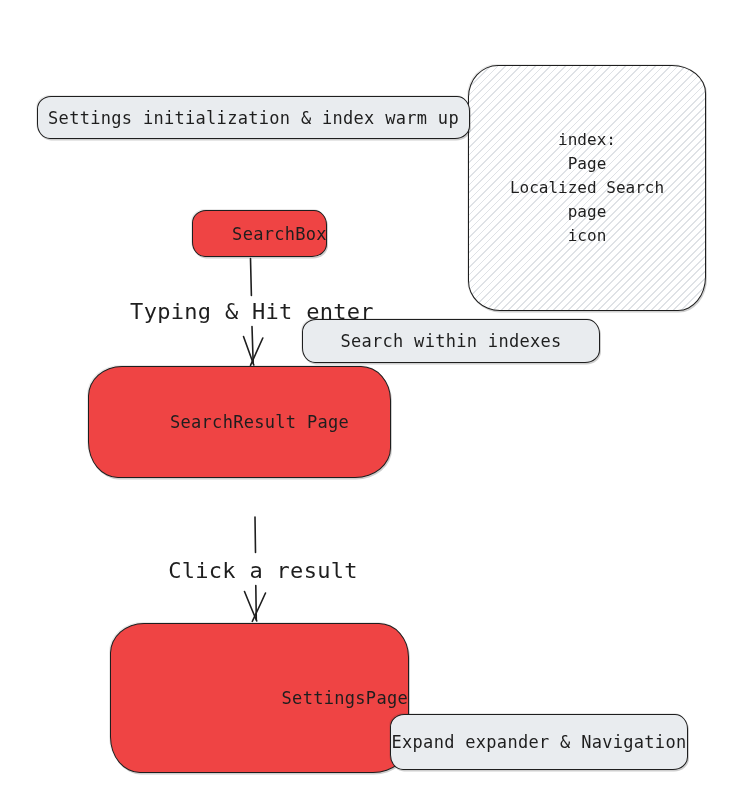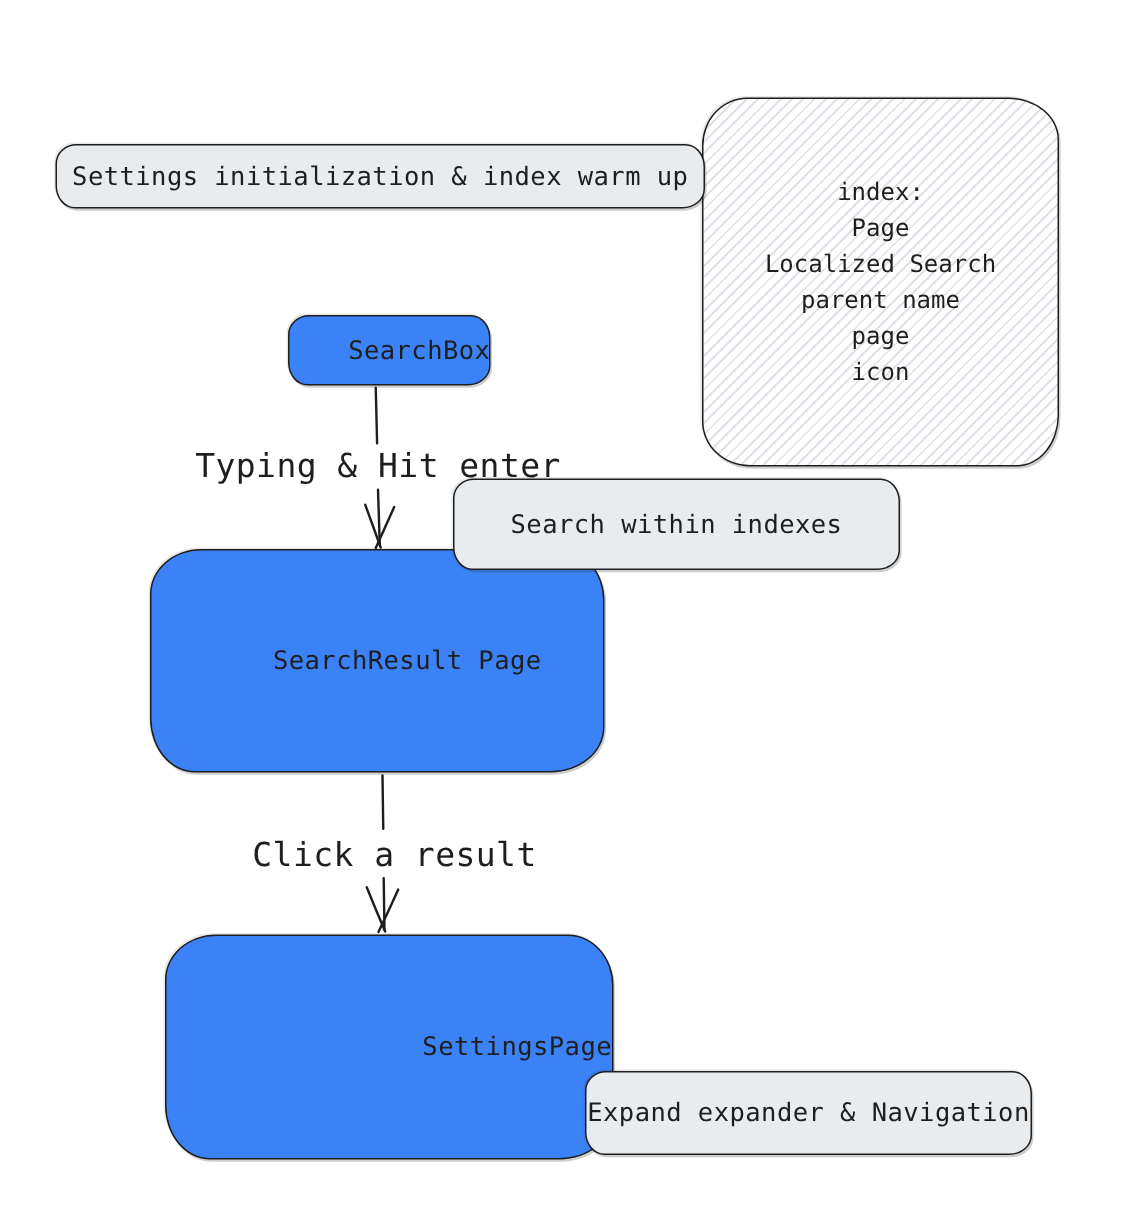--- a/index.html
+++ b/index.html
@@ -25,42 +25,42 @@
     justify-content: center;
     text-align: center;
     box-shadow: 1px 1.5px 0 0 rgba(30,30,30,0.22), -1px -1px 0 0 rgba(30,30,30,0.10);
   }
   .node .label {
     white-space: nowrap;
     font-size: 17px;
     letter-spacing: 0.3px;
   }
   .fill-gray   { background: #e9ecef; }
-  .fill-yellow { background: #3b82f6; padding-left: 40px; }
+  .fill-yellow { background: #ef4444; padding-left: 40px; }
   .fill-hatch  {
     background-color: #ffffff;
     background-image: repeating-linear-gradient(
       135deg,
       rgba(0,0,0,0) 0px,
       rgba(0,0,0,0) 4px,
       #dfe2e6 4px,
       #dfe2e6 5.3px
     );
   }
   .pill-radius  { border-radius: 14px 13px 15px 13px / 13px 15px 13px 15px; }
   .big-radius   { border-radius: 34px 30px 36px 30px / 30px 34px 30px 36px; }
   .card-radius  { border-radius: 30px 34px 28px 32px / 32px 28px 34px 30px; }
 
   #node-settings-init   { left: 37px;  top: 96px; width: 433px; height: 43px;  z-index: 3; text-align: right; }
   #node-index-fields    { left: 468px; top: 65px;  width: 238px; height: 246px; z-index: 1;
                           flex-direction: column; justify-content: center; }
   #node-index-fields .line { font-size: 16px; line-height: 24px; white-space: nowrap; }
   #node-searchbox       { left: 192px; top: 210px; width: 135px; height: 47px;  z-index: 3; }
-  #node-search-within   { left: 302px; top: 319px; width: 298px; height: 61px;  z-index: 4; }
-  #node-searchresult    { left: 100px;  top: 366px; width: 303px; height: 149px; z-index: 2; }
+  #node-search-within   { left: 302px; top: 319px; width: 298px; height: 44px;  z-index: 4; }
+  #node-searchresult    { left: 88px;  top: 366px; width: 303px; height: 112px; z-index: 2; }
   #node-settingspage    { left: 110px; top: 623px; width: 299px; height: 150px; z-index: 2; justify-content: flex-end; }
   #node-expand-nav      { left: 390px; top: 714px; width: 298px; height: 56px;  z-index: 4; }
 
   #arrow-layer {
     position: absolute;
     left: 0; top: 0;
     width: 750px; height: 806px;
     z-index: 5;
     pointer-events: none;
   }
@@ -77,21 +77,20 @@
 </style>
 </head>
 <body>
 
 <div id="canvas">
 
   <div class="node fill-hatch card-radius" id="node-index-fields">
     <div class="line">index:</div>
     <div class="line">Page</div>
     <div class="line">Localized Search</div>
-    <div class="line">parent name</div>
     <div class="line">page</div>
     <div class="line">icon</div>
   </div>
 
   <div class="node fill-gray pill-radius" id="node-settings-init">
     <span class="label">Settings initialization &amp; index warm up</span>
   </div>
 
   <div class="node fill-yellow pill-radius" id="node-searchbox">
     <span class="label">SearchBox</span>

